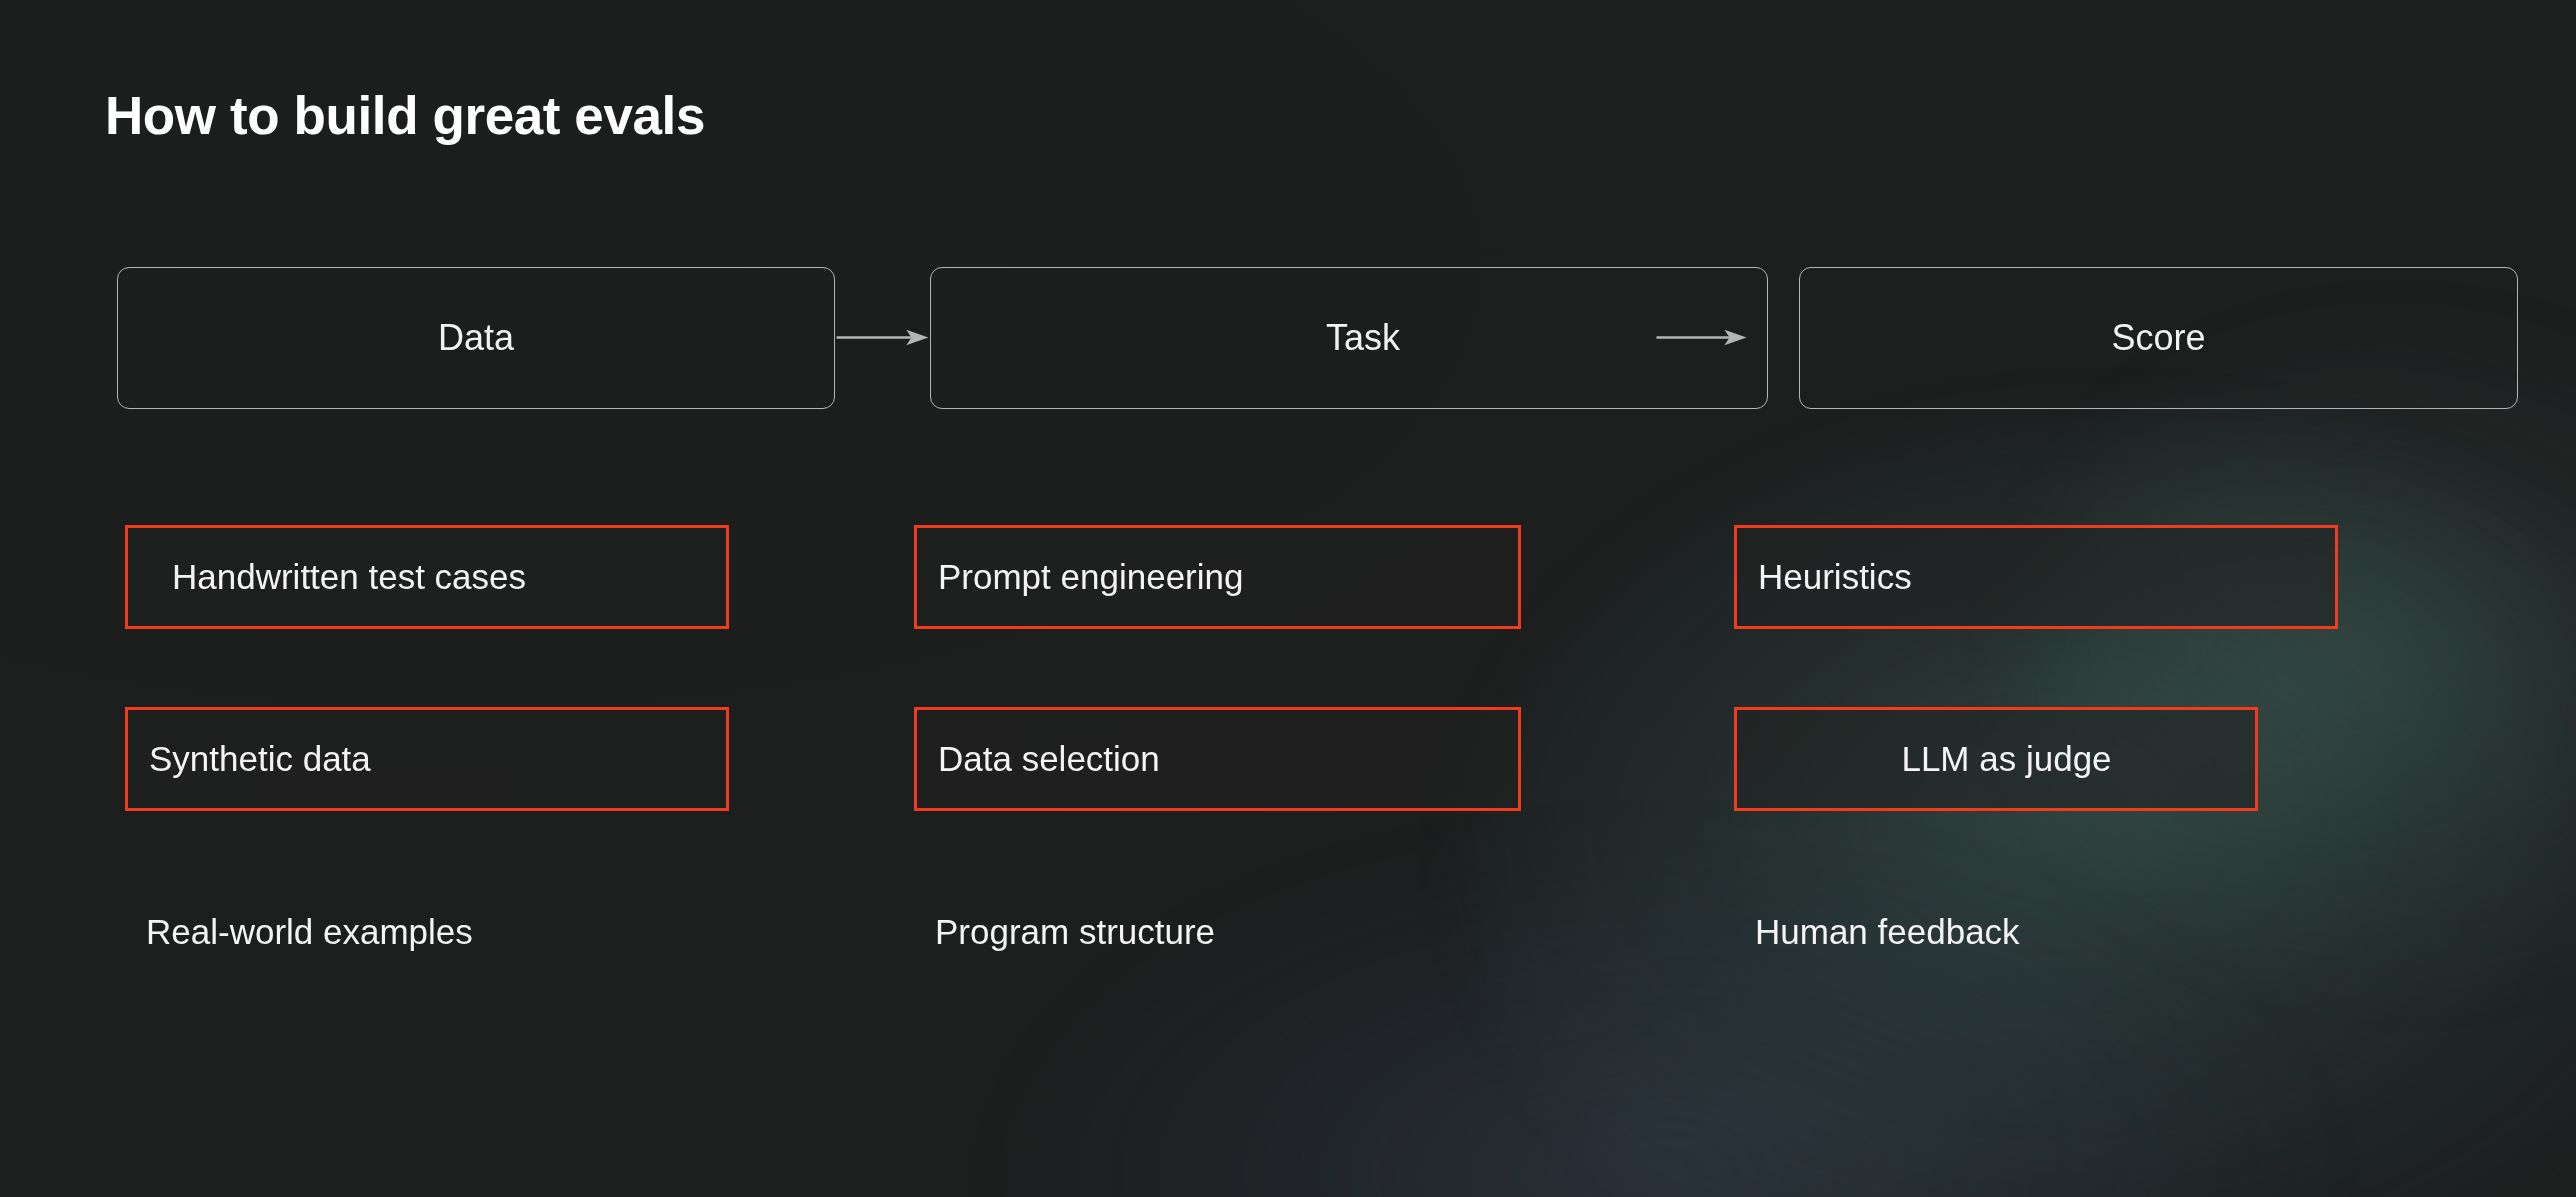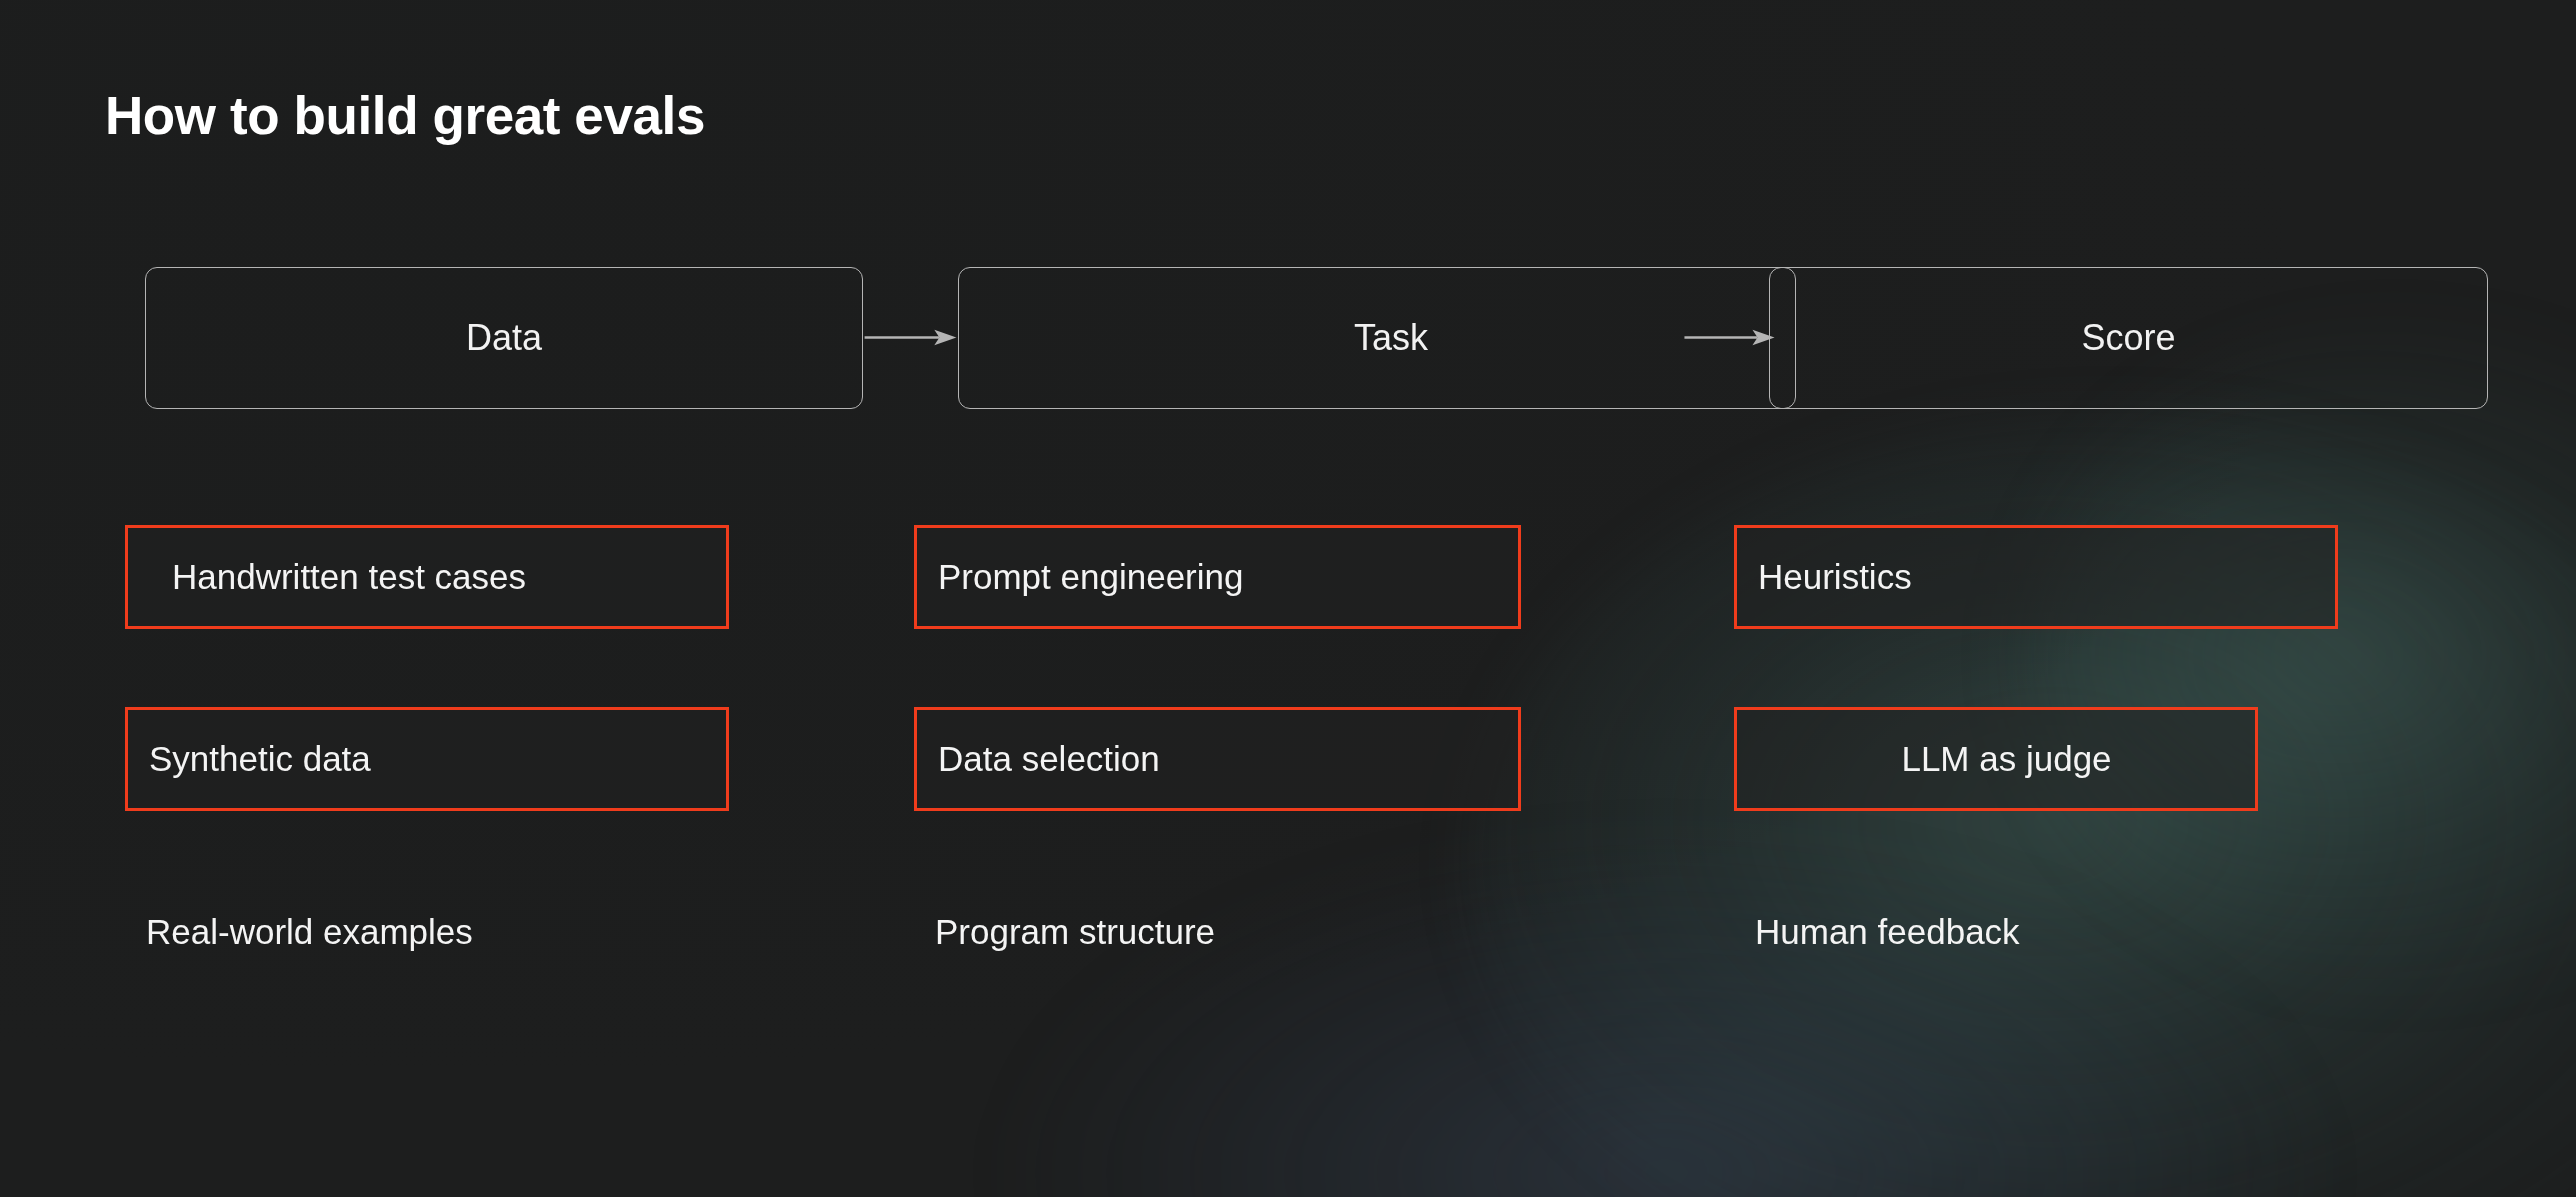--- a/index.html
+++ b/index.html
@@ -85,42 +85,41 @@
     white-space: nowrap;
   }
 
   
   .flow-row {
     position: absolute;
     left: 117px;
     top: 267px;
     width: 2350px;
     height: 142px;
-    margin-left: 28px;
   }
   .flow-box {
     position: absolute;
     top: 0;
     height: 142px;
     box-sizing: border-box;
     border: 1.7px solid #b5b5b5;
     border-radius: 12px;
     display: flex;
     align-items: center;
     justify-content: center;
     background: transparent;
   }
   .flow-box .flow-label {
     font-size: 36px;
     color: #f2f2f2;
     font-weight: 400;
   }
   .flow-box-0 { left: 0px;    width: 718px; }
   .flow-box-1 { left: 813px;  width: 838px; padding-left: 28px; }
-  .flow-box-2 { left: 1624px; width: 719px; }
+  .flow-box-2 { left: 1682px; width: 719px; }
 
   .arrow {
     position: absolute;
     top: 62px;
     height: 17px;
   }
   .arrow-0 { left: 719px; width: 93px; }
   .arrow-1 { left: 1539px; width: 91px; }
   .arrow svg { display: block; }
 

